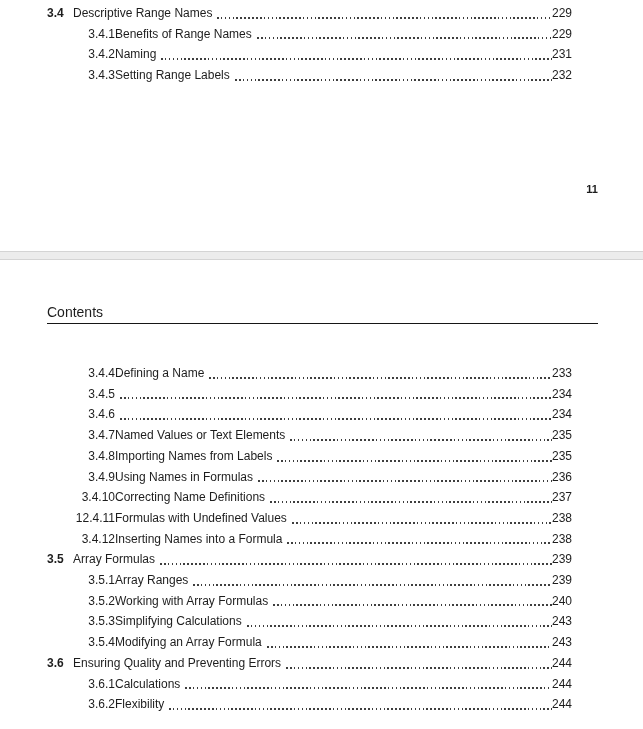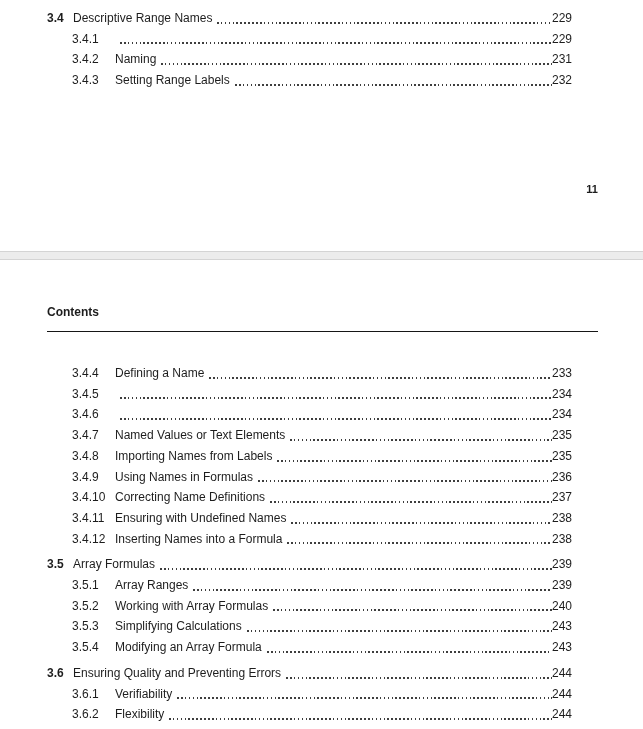--- a/index.html
+++ b/index.html
@@ -16,24 +16,24 @@
   .toc-list { position: absolute; left: 0; right: 0; }
   #toc-top    { top: 3px; }
   #toc-bottom { top: 363px; }
 
   .toc-row {
     display: flex;
     align-items: baseline;
     line-height: 20.7px;
     padding: 0 45px 0 47px;
   }
-  .toc-row.section { margin-top: 5px; }
+  .toc-row.section { }
   .toc-row .num { flex: none; white-space: nowrap; }
   .toc-row.section .num { width: 26px; font-weight: bold; }
-  .toc-row.sub .num { margin-left: 25px; width: 43px; }
+  .toc-row.sub .num { margin-left: 25px; width: 43px; text-align: right; }
   .toc-row .title { flex: none; white-space: nowrap; }
   .toc-row.section .title { font-weight: normal; }
   .toc-row .leader {
     flex: 1 1 auto;
     min-width: 8px;
     height: 2px;
     align-self: flex-end;
     margin: 0 0 5px 5px;
     background-image: repeating-linear-gradient(to right, #3e3e3e 0 1.6px, transparent 1.6px 3.9px);
   }
@@ -54,39 +54,39 @@
     box-sizing: border-box;
     background: #ececec;
     border-top: 1px solid #d4d4d4;
     border-bottom: 1px solid #d4d4d4;
   }
 
   #running-header {
     position: absolute;
     top: 305px; left: 47px;
     width: 551px;
-    font-size: 12px;
+    font-size: 14px;
     line-height: 14px;
-    padding-bottom: 12px;
+    padding-bottom: 4px;
     border-bottom: 1.5px solid #161616;
-    font-weight: bold;
   }
 </style>
 </head>
 <body>
 
 <div class="toc-list" id="toc-top">
     <div class="toc-row section">
       <span class="num">3.4</span>
       <span class="title">Descriptive Range Names</span>
       <span class="leader"></span>
       <span class="pagenum">229</span>
     </div>
     <div class="toc-row sub">
       <span class="num">3.4.1</span>
+      <span class="title">Benefits of Range Names</span>
       <span class="leader"></span>
       <span class="pagenum">229</span>
     </div>
     <div class="toc-row sub">
       <span class="num">3.4.2</span>
       <span class="title">Naming</span>
       <span class="leader"></span>
       <span class="pagenum">231</span>
     </div>
     <div class="toc-row sub">
@@ -138,22 +138,22 @@
       <span class="leader"></span>
       <span class="pagenum">236</span>
     </div>
     <div class="toc-row sub">
       <span class="num">3.4.10</span>
       <span class="title">Correcting Name Definitions</span>
       <span class="leader"></span>
       <span class="pagenum">237</span>
     </div>
     <div class="toc-row sub">
-      <span class="num">3.4.11</span>
-      <span class="title">Ensuring with Undefined Names</span>
+      <span class="num">12.4.11</span>
+      <span class="title">Formulas with Undefined Values</span>
       <span class="leader"></span>
       <span class="pagenum">238</span>
     </div>
     <div class="toc-row sub">
       <span class="num">3.4.12</span>
       <span class="title">Inserting Names into a Formula</span>
       <span class="leader"></span>
       <span class="pagenum">238</span>
     </div>
     <div class="toc-row section">
@@ -187,21 +187,21 @@
       <span class="pagenum">243</span>
     </div>
     <div class="toc-row section">
       <span class="num">3.6</span>
       <span class="title">Ensuring Quality and Preventing Errors</span>
       <span class="leader"></span>
       <span class="pagenum">244</span>
     </div>
     <div class="toc-row sub">
       <span class="num">3.6.1</span>
-      <span class="title">Verifiability</span>
+      <span class="title">Calculations</span>
       <span class="leader"></span>
       <span class="pagenum">244</span>
     </div>
     <div class="toc-row sub">
       <span class="num">3.6.2</span>
       <span class="title">Flexibility</span>
       <span class="leader"></span>
       <span class="pagenum">244</span>
     </div>
   </div>

